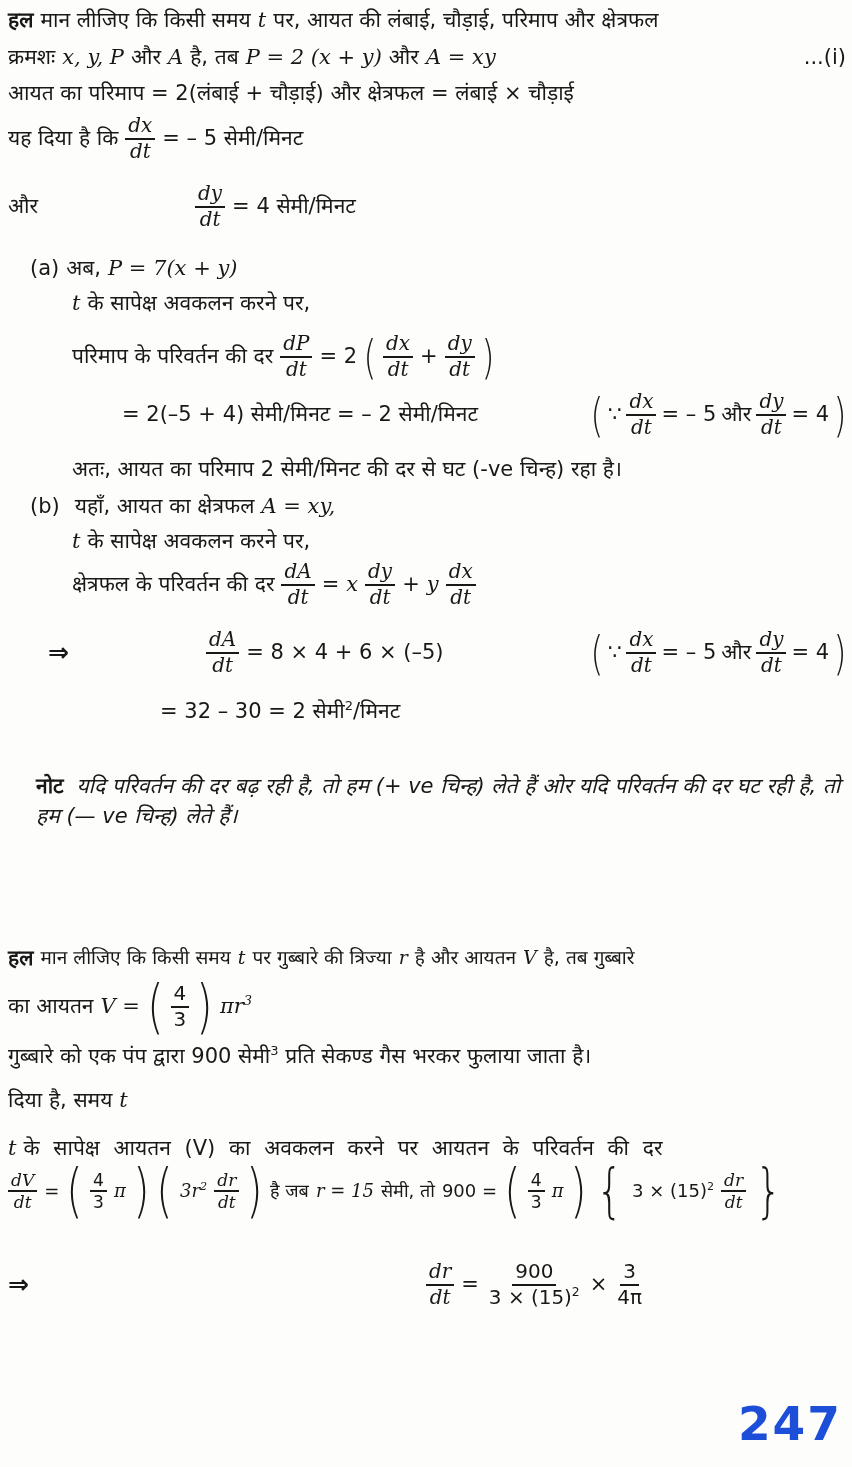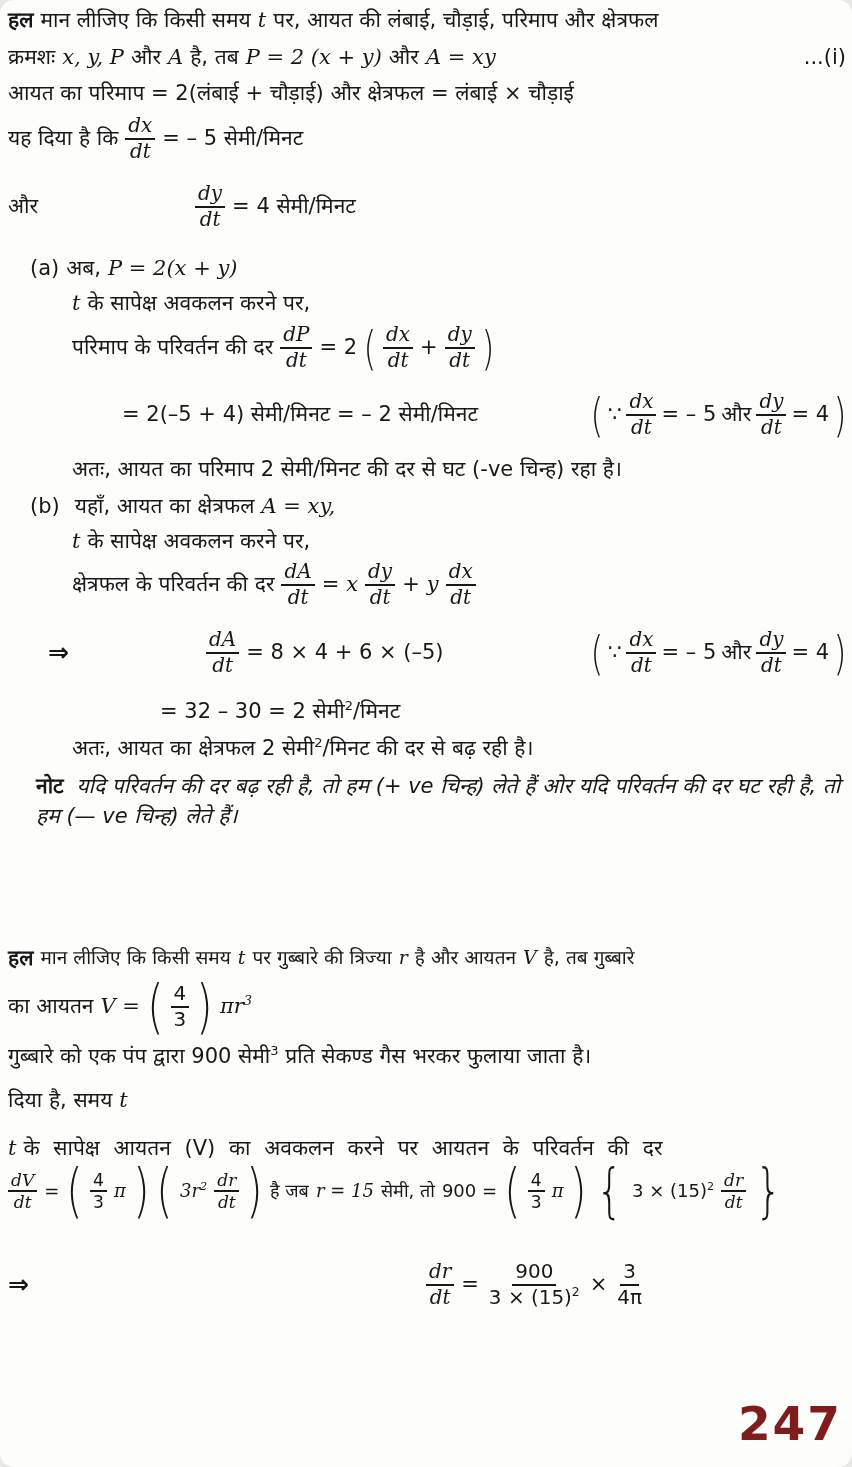--- a/index.html
+++ b/index.html
@@ -5,21 +5,20 @@
   html,body{margin:0;padding:0;background:#e8e8e4;}
   .page{
     position:relative;
     width:852px;height:1467px;
     background:#fdfdfb;
     font-family:"DejaVu Sans","Liberation Sans",sans-serif;
     color:#181818;
     font-size:21px;
     overflow:hidden;
     box-sizing:border-box;
-    border-radius:14px;
   }
   .ln{
     position:absolute;left:8px;right:6px;
     display:flex;align-items:center;gap:7px;
     white-space:nowrap;line-height:1.35;
   }
   .pblock{
     position:absolute;left:8px;right:8px;
     white-space:normal;line-height:1.42;margin-left:28px;
   }
@@ -50,21 +49,21 @@
   .noteblock .b{font-style:normal;}
   .q8{font-weight:bold;font-size:22.5px;line-height:1.55;}
   .fit{font-size:19px;}
   .fit2{font-size:18px;}
   .pageno{
     position:absolute;right:10px;bottom:16px;
     font-size:47px;font-weight:bold;letter-spacing:2px;
     font-family:"DejaVu Sans","Liberation Sans",sans-serif;
   }
   #lA{top:6px}   #lB{top:43px}  #lC{top:79px}  #lD{top:114px}
-  #lE{top:182px} #lF{top:254px} #lG{top:289px} #lH{top:323px}
+  #lE{top:182px} #lF{top:254px} #lG{top:289px} #lH{top:332px}
   #lI{top:390px} #lJ{top:455px} #lK{top:492px} #lL{top:527px}
   #lM{top:560px} #lN{top:628px} #lO{top:697px} #lP{top:734px}
   #bNote{top:772px} #bQ8{top:856px}
   #lQ{top:944px} #lR{top:982px} #lS{top:1042px} #lT{top:1086px}
   #lU{top:1134px} #lV{top:1170px} #lW{top:1260px}
   #lU{word-spacing:7px;}
 </style>
 </head>
 <body>
 
@@ -109,21 +108,21 @@
     <span class="frac" style="margin-left:150px">
       <span class="n">dy</span>
       <span class="d">dt</span>
     </span>
     <span>= 4 सेमी/मिनट</span>
   </div>
 
   <div class="ln" id="lF" style="left:30px">
     <span>(a)</span>
     <span style="margin-left:0">अब,</span>
-    <span class="mi">P = 2(x + y)</span>
+    <span class="mi">P = 7(x + y)</span>
   </div>
 
   <div class="ln" id="lG" style="left:72px">
     <span class="mi">t</span>
     <span>के सापेक्ष अवकलन करने पर,</span>
   </div>
 
   <div class="ln" id="lH" style="left:72px">
     <span>परिमाप के परिवर्तन की दर</span>
     <span class="frac">
@@ -223,23 +222,20 @@
       </span>
       <span>= 4</span>
       <span class="bd">)</span>
     </span>
   </div>
 
   <div class="ln" id="lO" style="left:160px">
     <span class="seg"><span>= 32 – 30 = 2 सेमी</span><sup>2</sup><span>/मिनट</span></span>
   </div>
 
-  <div class="ln" id="lP" style="left:72px">
-    <span class="seg"><span>अतः, आयत का क्षेत्रफल 2 सेमी</span><sup>2</sup><span>/मिनट की दर से बढ़ रही है।</span></span>
-  </div>
 
   <div class="pblock noteblock" id="bNote">
     <span class="b">नोट</span>
     <span>यदि परिवर्तन की दर बढ़ रही है, तो हम (+ ve चिन्ह) लेते हैं ओर यदि परिवर्तन की दर घट रही है, तो हम (— ve चिन्ह) लेते हैं।</span>
   </div>
 
 
   <div class="ln fit" id="lQ">
     <span class="b" style="font-size:21px">हल</span>
     <span>मान लीजिए कि किसी समय</span>
@@ -328,14 +324,14 @@
       <span class="n">900</span>
       <span class="d"><span class="seg"><span>3 × (15)</span><sup>2</sup></span></span>
     </span>
     <span>×</span>
     <span class="frac up">
       <span class="n">3</span>
       <span class="d">4π</span>
     </span>
   </div>
 
-  <div class="pageno" id="pageNo" style="color: #7f1d1d;">247</div>
+  <div class="pageno" id="pageNo" style="color: #1d4ed8;">247</div>
 </div>
 
 </body></html>

